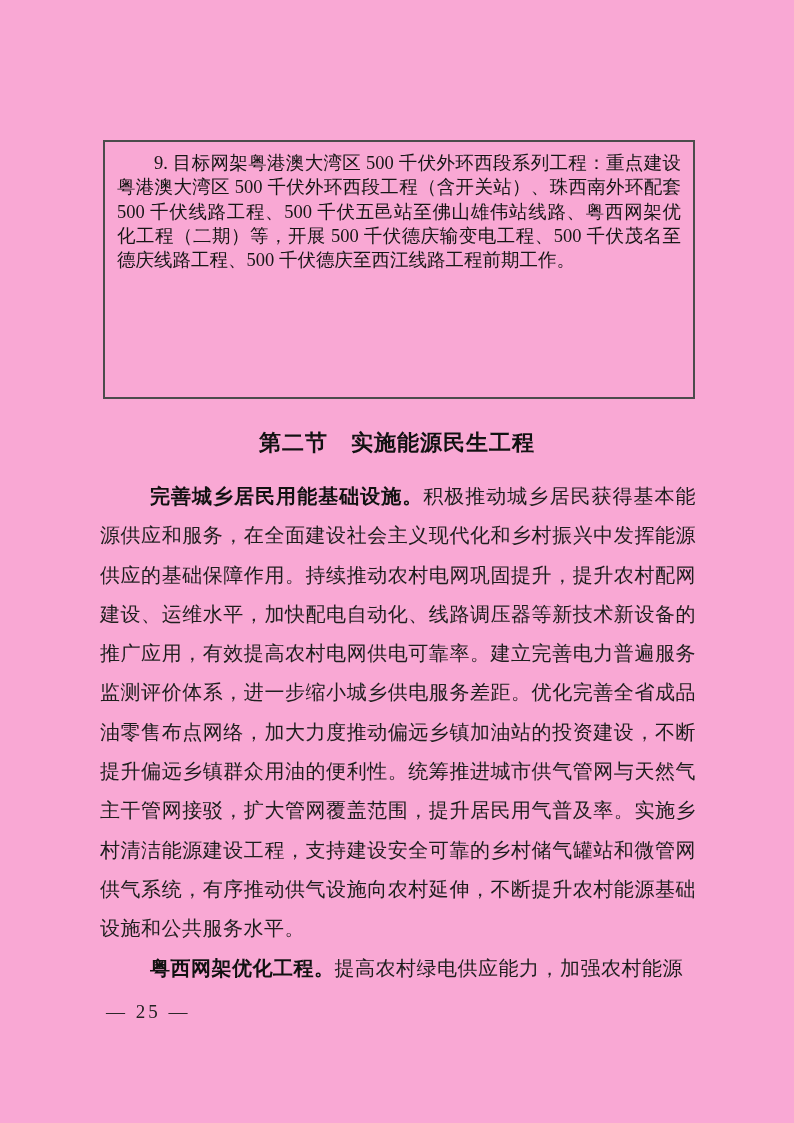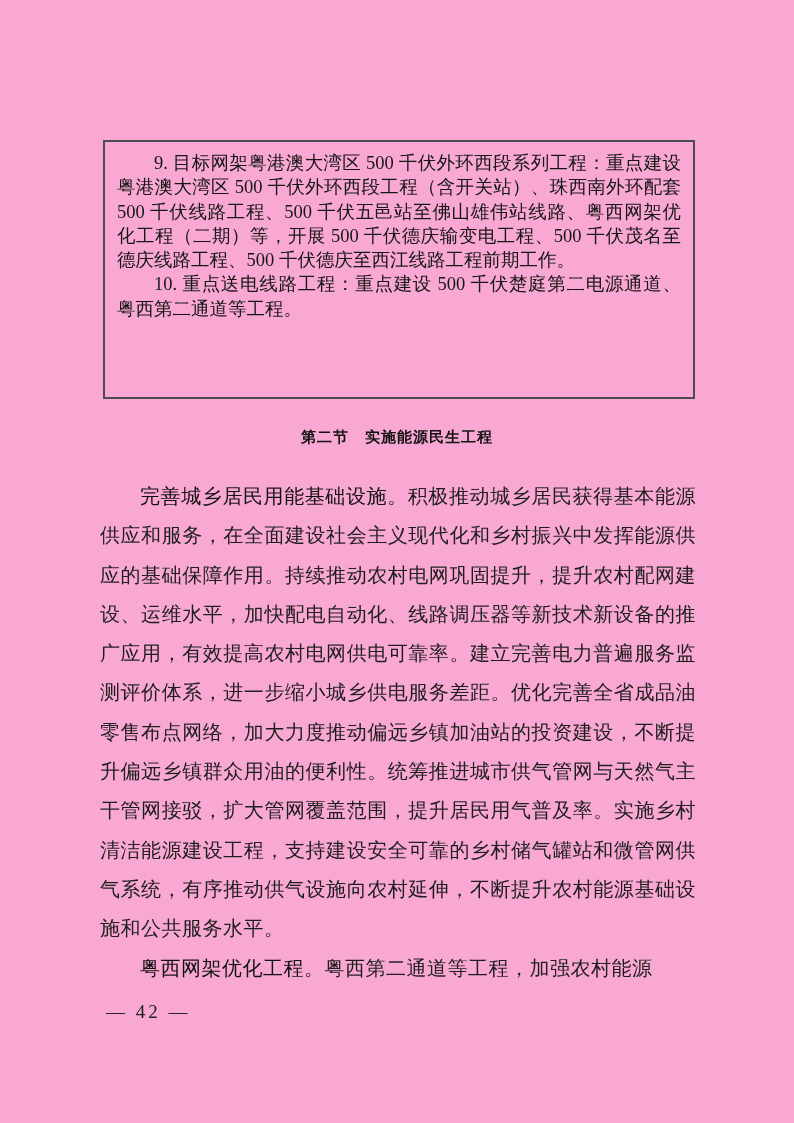--- a/index.html
+++ b/index.html
@@ -36,65 +36,65 @@
   }
   .section-heading {
     position: absolute;
     top: 428px;
     left: 0;
     width: 100%;
     margin: 0;
     text-align: center;
     font-family: "Liberation Sans", sans-serif;
     font-weight: 700;
-    font-size: 15px;
+    font-size: 22px;
     color: #121212;
     letter-spacing: 1px;
   }
   .body-text {
     position: absolute;
     left: 100px;
     top: 477px;
     width: 596px;
     font-size: 20px;
     line-height: 39.3px;
     text-align: justify;
     color: #1e1e1e;
     letter-spacing: 0.5px;
   }
   .body-para {
     margin: 0;
     text-indent: 2em;
   }
   .body-para .lead {
     font-family: "Liberation Sans", sans-serif;
-    font-weight: 400;
+    font-weight: 700;
     color: #111111;
+    margin-left: 10px;
   }
   .page-number {
     position: absolute;
     left: 106px;
     top: 1001px;
     font-size: 19px;
     color: #222222;
     letter-spacing: 3px;
   }
 </style>
 </head>
 <body>
 
 <div class="page">
 
   <div class="notice-box">
     <p class="box-item">9. 目标网架粤港澳大湾区 500 千伏外环西段系列工程：重点建设粤港澳大湾区 500 千伏外环西段工程（含开关站）、珠西南外环配套 500 千伏线路工程、500 千伏五邑站至佛山雄伟站线路、粤西网架优化工程（二期）等，开展 500 千伏德庆输变电工程、500 千伏茂名至德庆线路工程、500 千伏德庆至西江线路工程前期工作。</p>
-    <p class="box-item">10. 重点送电线路工程：重点建设 500 千伏楚庭第二电源通道、粤西第二通道等工程。</p>
   </div>
 
   <h2 class="section-heading">第二节　实施能源民生工程</h2>
 
   <div class="body-text">
     <p class="body-para"><span class="lead">完善城乡居民用能基础设施。</span><span>积极推动城乡居民获得基本能源供应和服务，在全面建设社会主义现代化和乡村振兴中发挥能源供应的基础保障作用。持续推动农村电网巩固提升，提升农村配网建设、运维水平，加快配电自动化、线路调压器等新技术新设备的推广应用，有效提高农村电网供电可靠率。建立完善电力普遍服务监测评价体系，进一步缩小城乡供电服务差距。优化完善全省成品油零售布点网络，加大力度推动偏远乡镇加油站的投资建设，不断提升偏远乡镇群众用油的便利性。统筹推进城市供气管网与天然气主干管网接驳，扩大管网覆盖范围，提升居民用气普及率。实施乡村清洁能源建设工程，支持建设安全可靠的乡村储气罐站和微管网供气系统，有序推动供气设施向农村延伸，不断提升农村能源基础设施和公共服务水平。</span></p>
-    <p class="body-para"><span class="lead">粤西网架优化工程。</span><span>粤西第二通道等工程，加强农村能源</span></p>
+    <p class="body-para"><span class="lead">粤西网架优化工程。</span><span>提高农村绿电供应能力，加强农村能源</span></p>
   </div>
 
-  <div class="page-number">— 42 —</div>
+  <div class="page-number">— 25 —</div>
 
 </div>
 
 </body></html>

